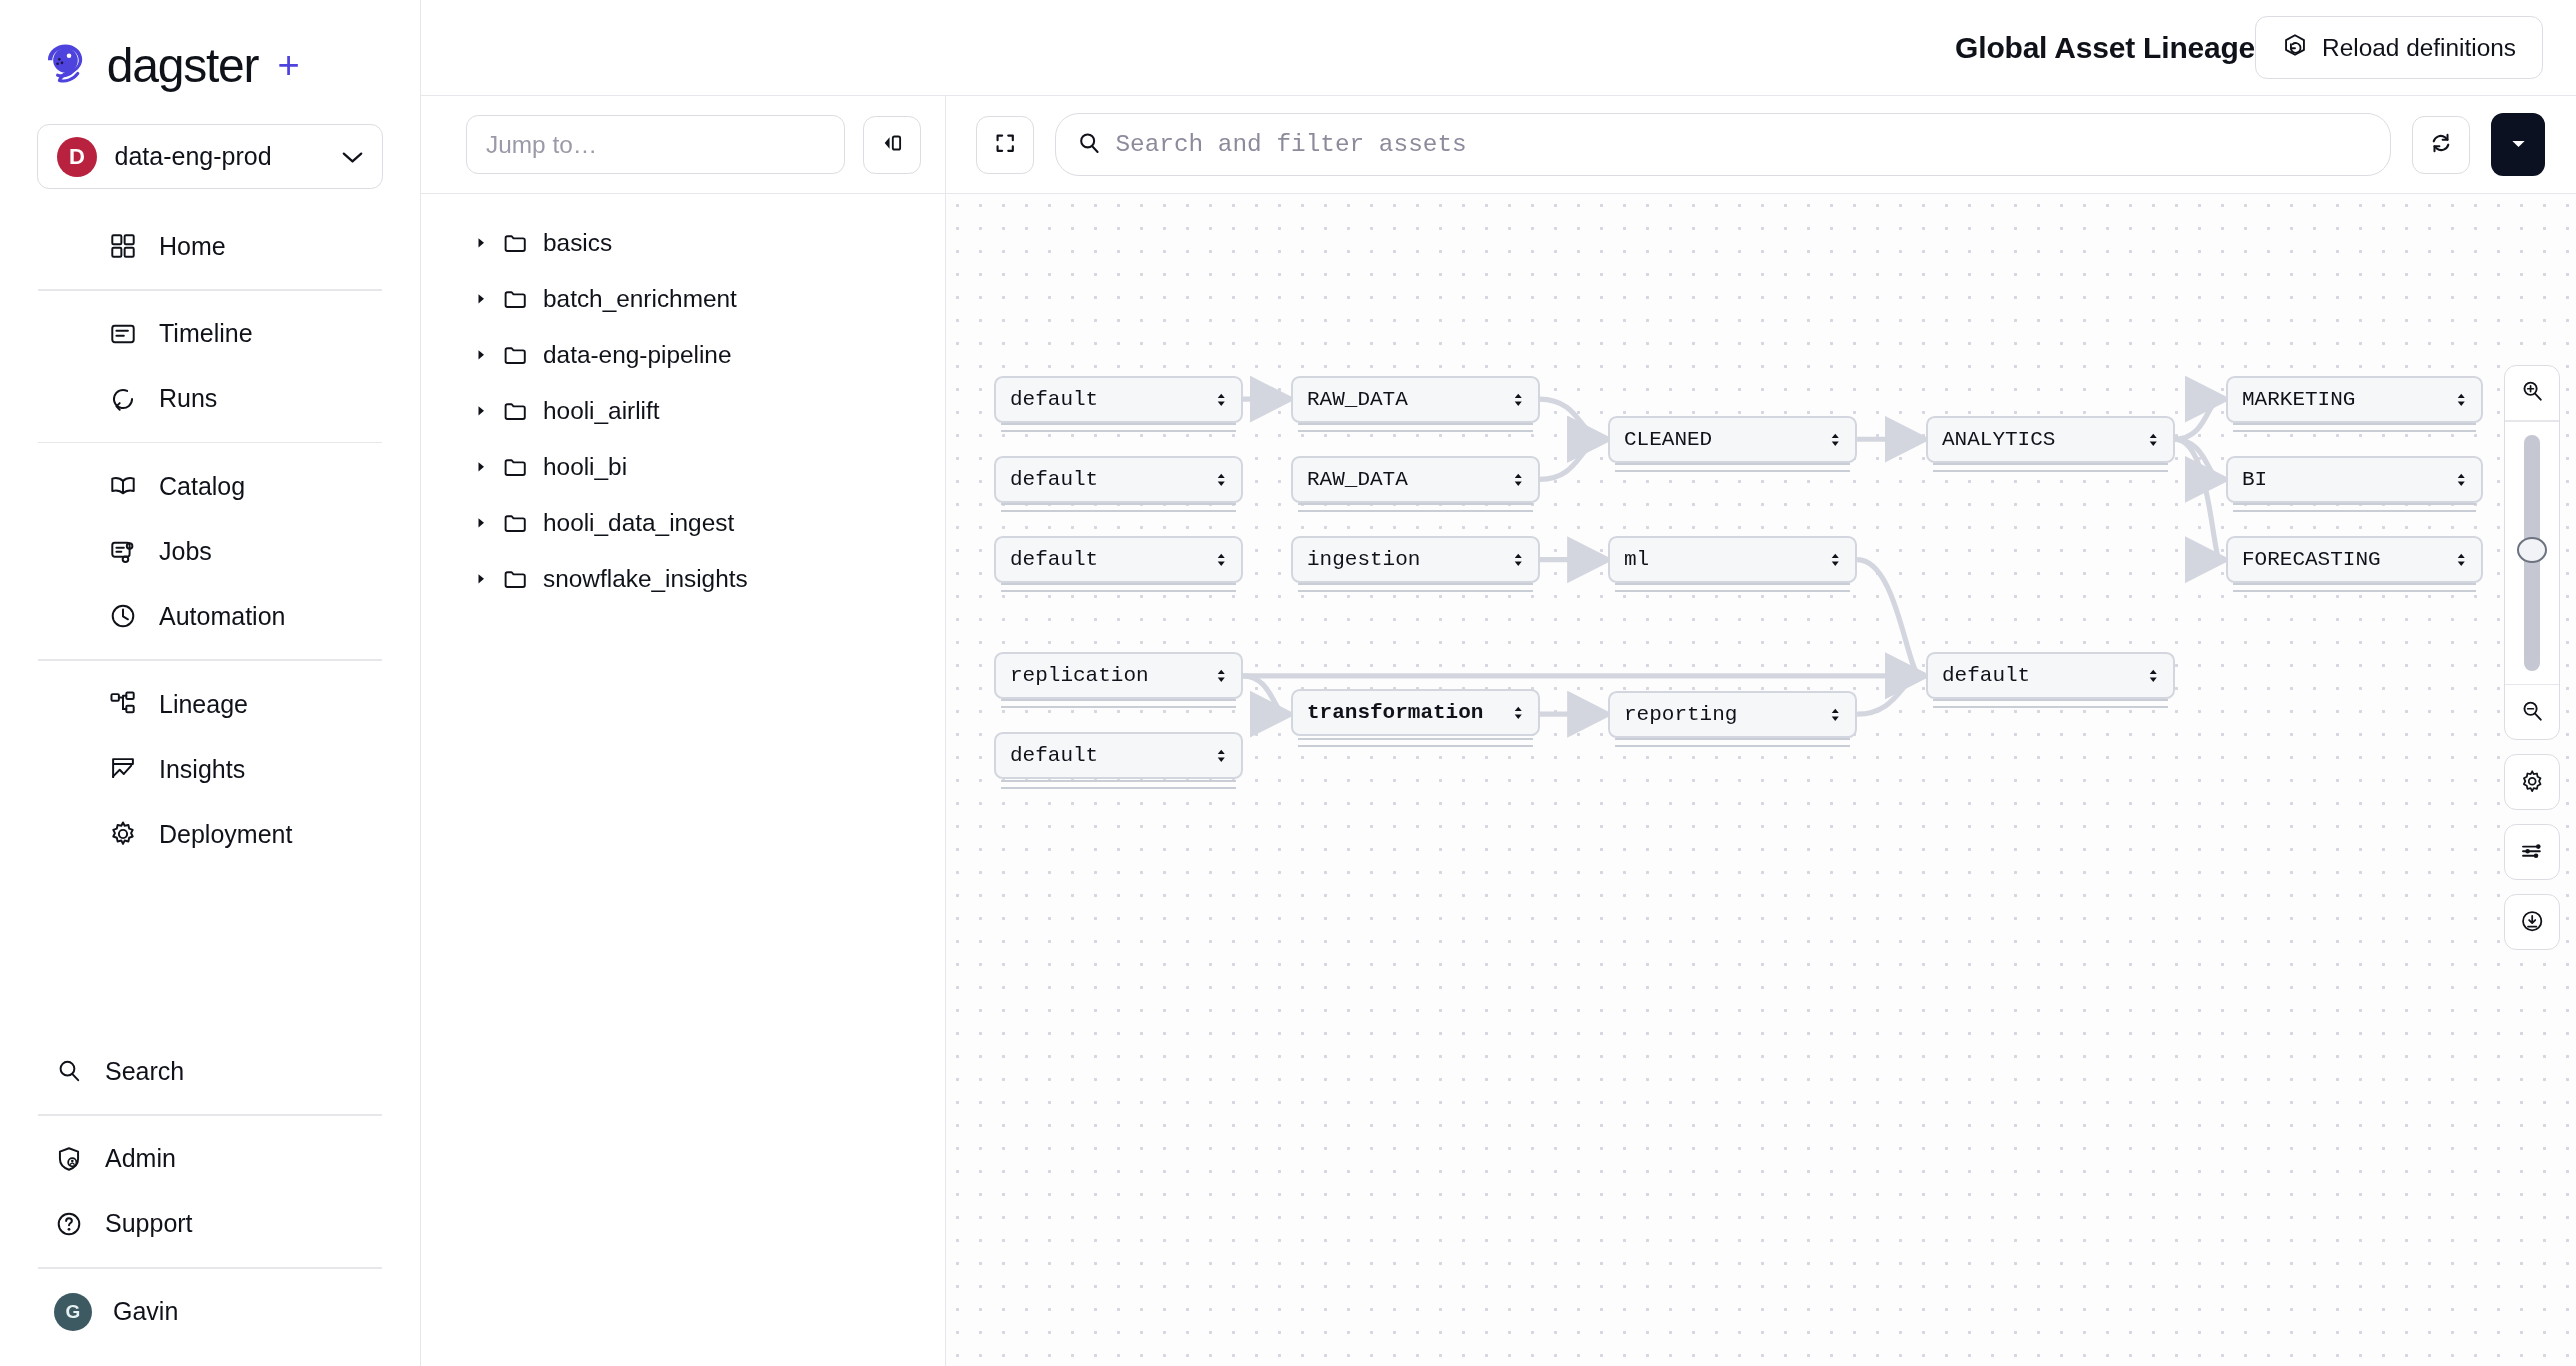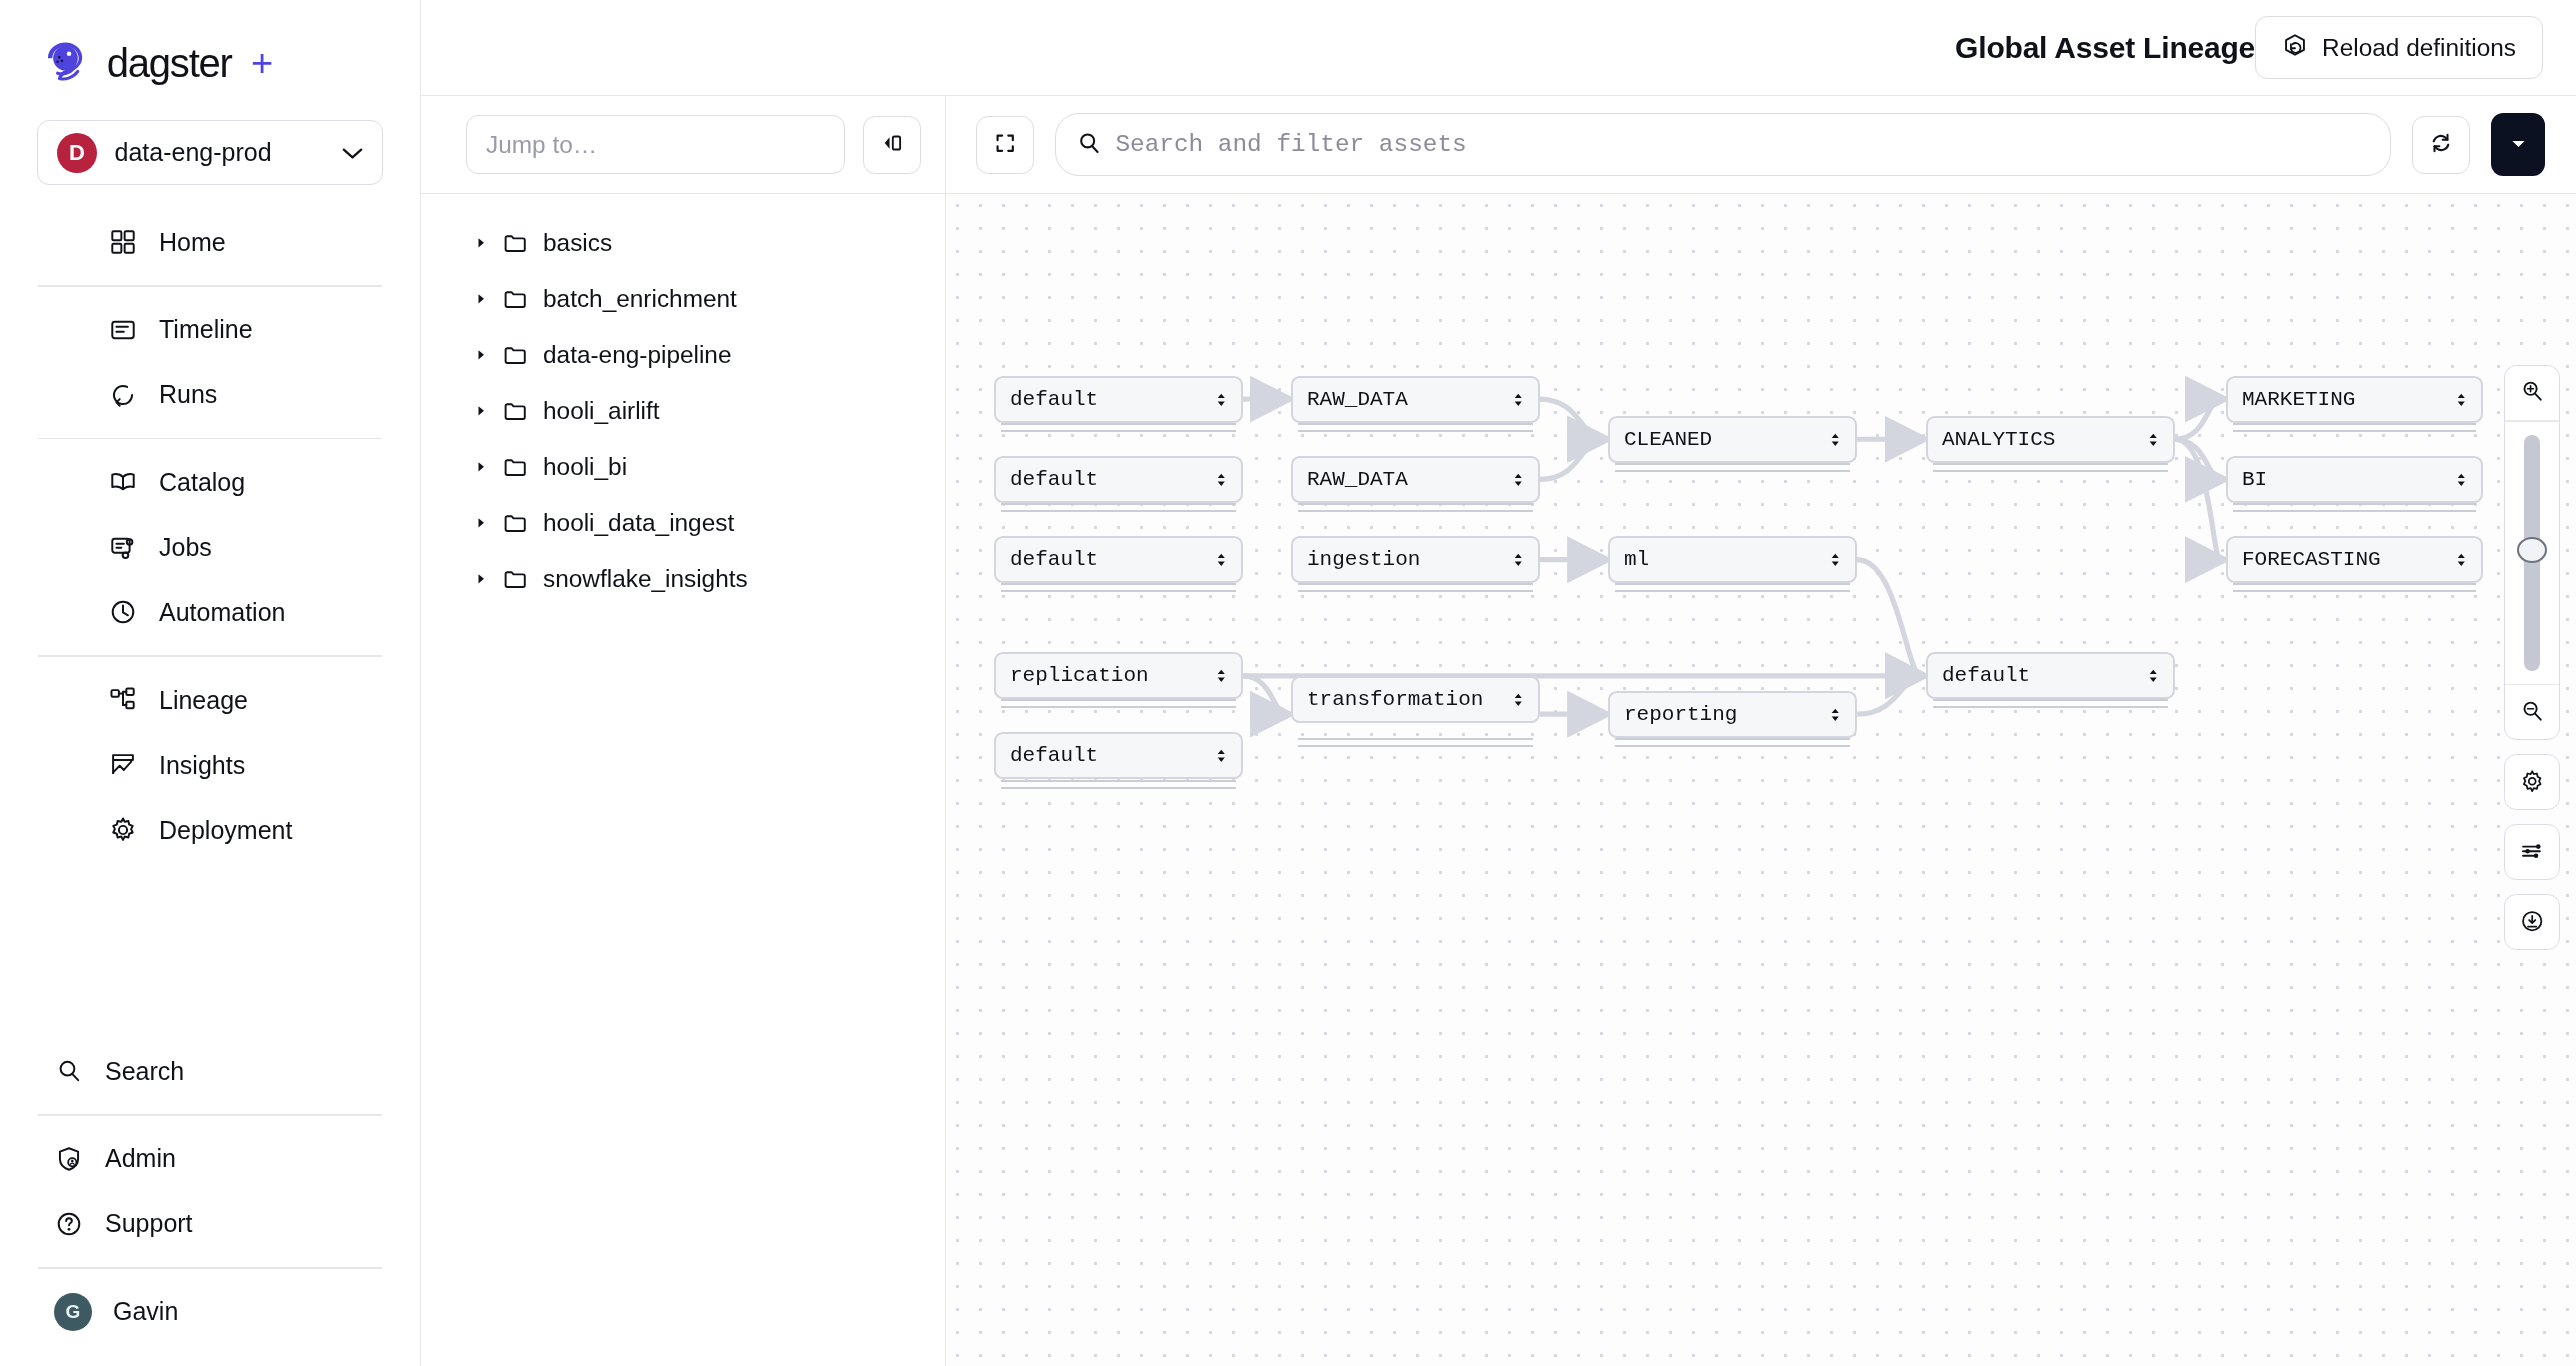--- a/index.html
+++ b/index.html
@@ -19,21 +19,21 @@
     display: flex; flex-direction: column;
     flex: 0 0 421px;
     position: relative;
   }
   .brand {
     display: flex; align-items: center; gap: 15.7px;
     padding: 38px 0 26px 40px;
   }
   .logo-mark { width: 51px; height: 51px; flex: 0 0 51px; }
   .brand-word {
-    font-size: 40px; letter-spacing: -1.2px; color: #10121a; font-weight: 400;
+    font-size: 48px; letter-spacing: -1.2px; color: #10121a; font-weight: 400;
   }
   .brand-plus { font-size: 38px; color: #4f43dd; font-weight: 400; margin-left: 3.5px; }
 
   .org-select {
     margin: 5.2px 37px 24.4px 37px;
     height: 65px;
     border: 1.7px solid #dcdce3; border-radius: 12.2px;
     display: flex; align-items: center; gap: 17.5px;
     padding: 0 19px 0 19px;
     background: #fff;
@@ -657,21 +657,21 @@
             <div class="node" style="left: 345px; top: 342px; width: 249px;">
               <span class="nlabel">ingestion</span>
               <span class="nspin">
                 <svg viewBox="0 0 12 20" width="10.5" height="17.5">
                   <path d="M6 3l4 5H2z" fill="#10121a"></path>
                   <path d="M6 17l4-5H2z" fill="#10121a"></path>
                 </svg>
               </span>
             </div>
             <div class="node-stack" style="left: 352px; top: 389px; width: 235px;"></div>
-            <div class="node" style="left: 345px; top: 482px; width: 249px;">
+            <div class="node" style="left: 345px; top: 495px; width: 249px; font-weight: bold;">
               <span class="nlabel">transformation</span>
               <span class="nspin">
                 <svg viewBox="0 0 12 20" width="10.5" height="17.5">
                   <path d="M6 3l4 5H2z" fill="#10121a"></path>
                   <path d="M6 17l4-5H2z" fill="#10121a"></path>
                 </svg>
               </span>
             </div>
             <div class="node-stack" style="left: 352px; top: 544px; width: 235px;"></div>
             <div class="node" style="left: 662px; top: 222px; width: 249px;">

